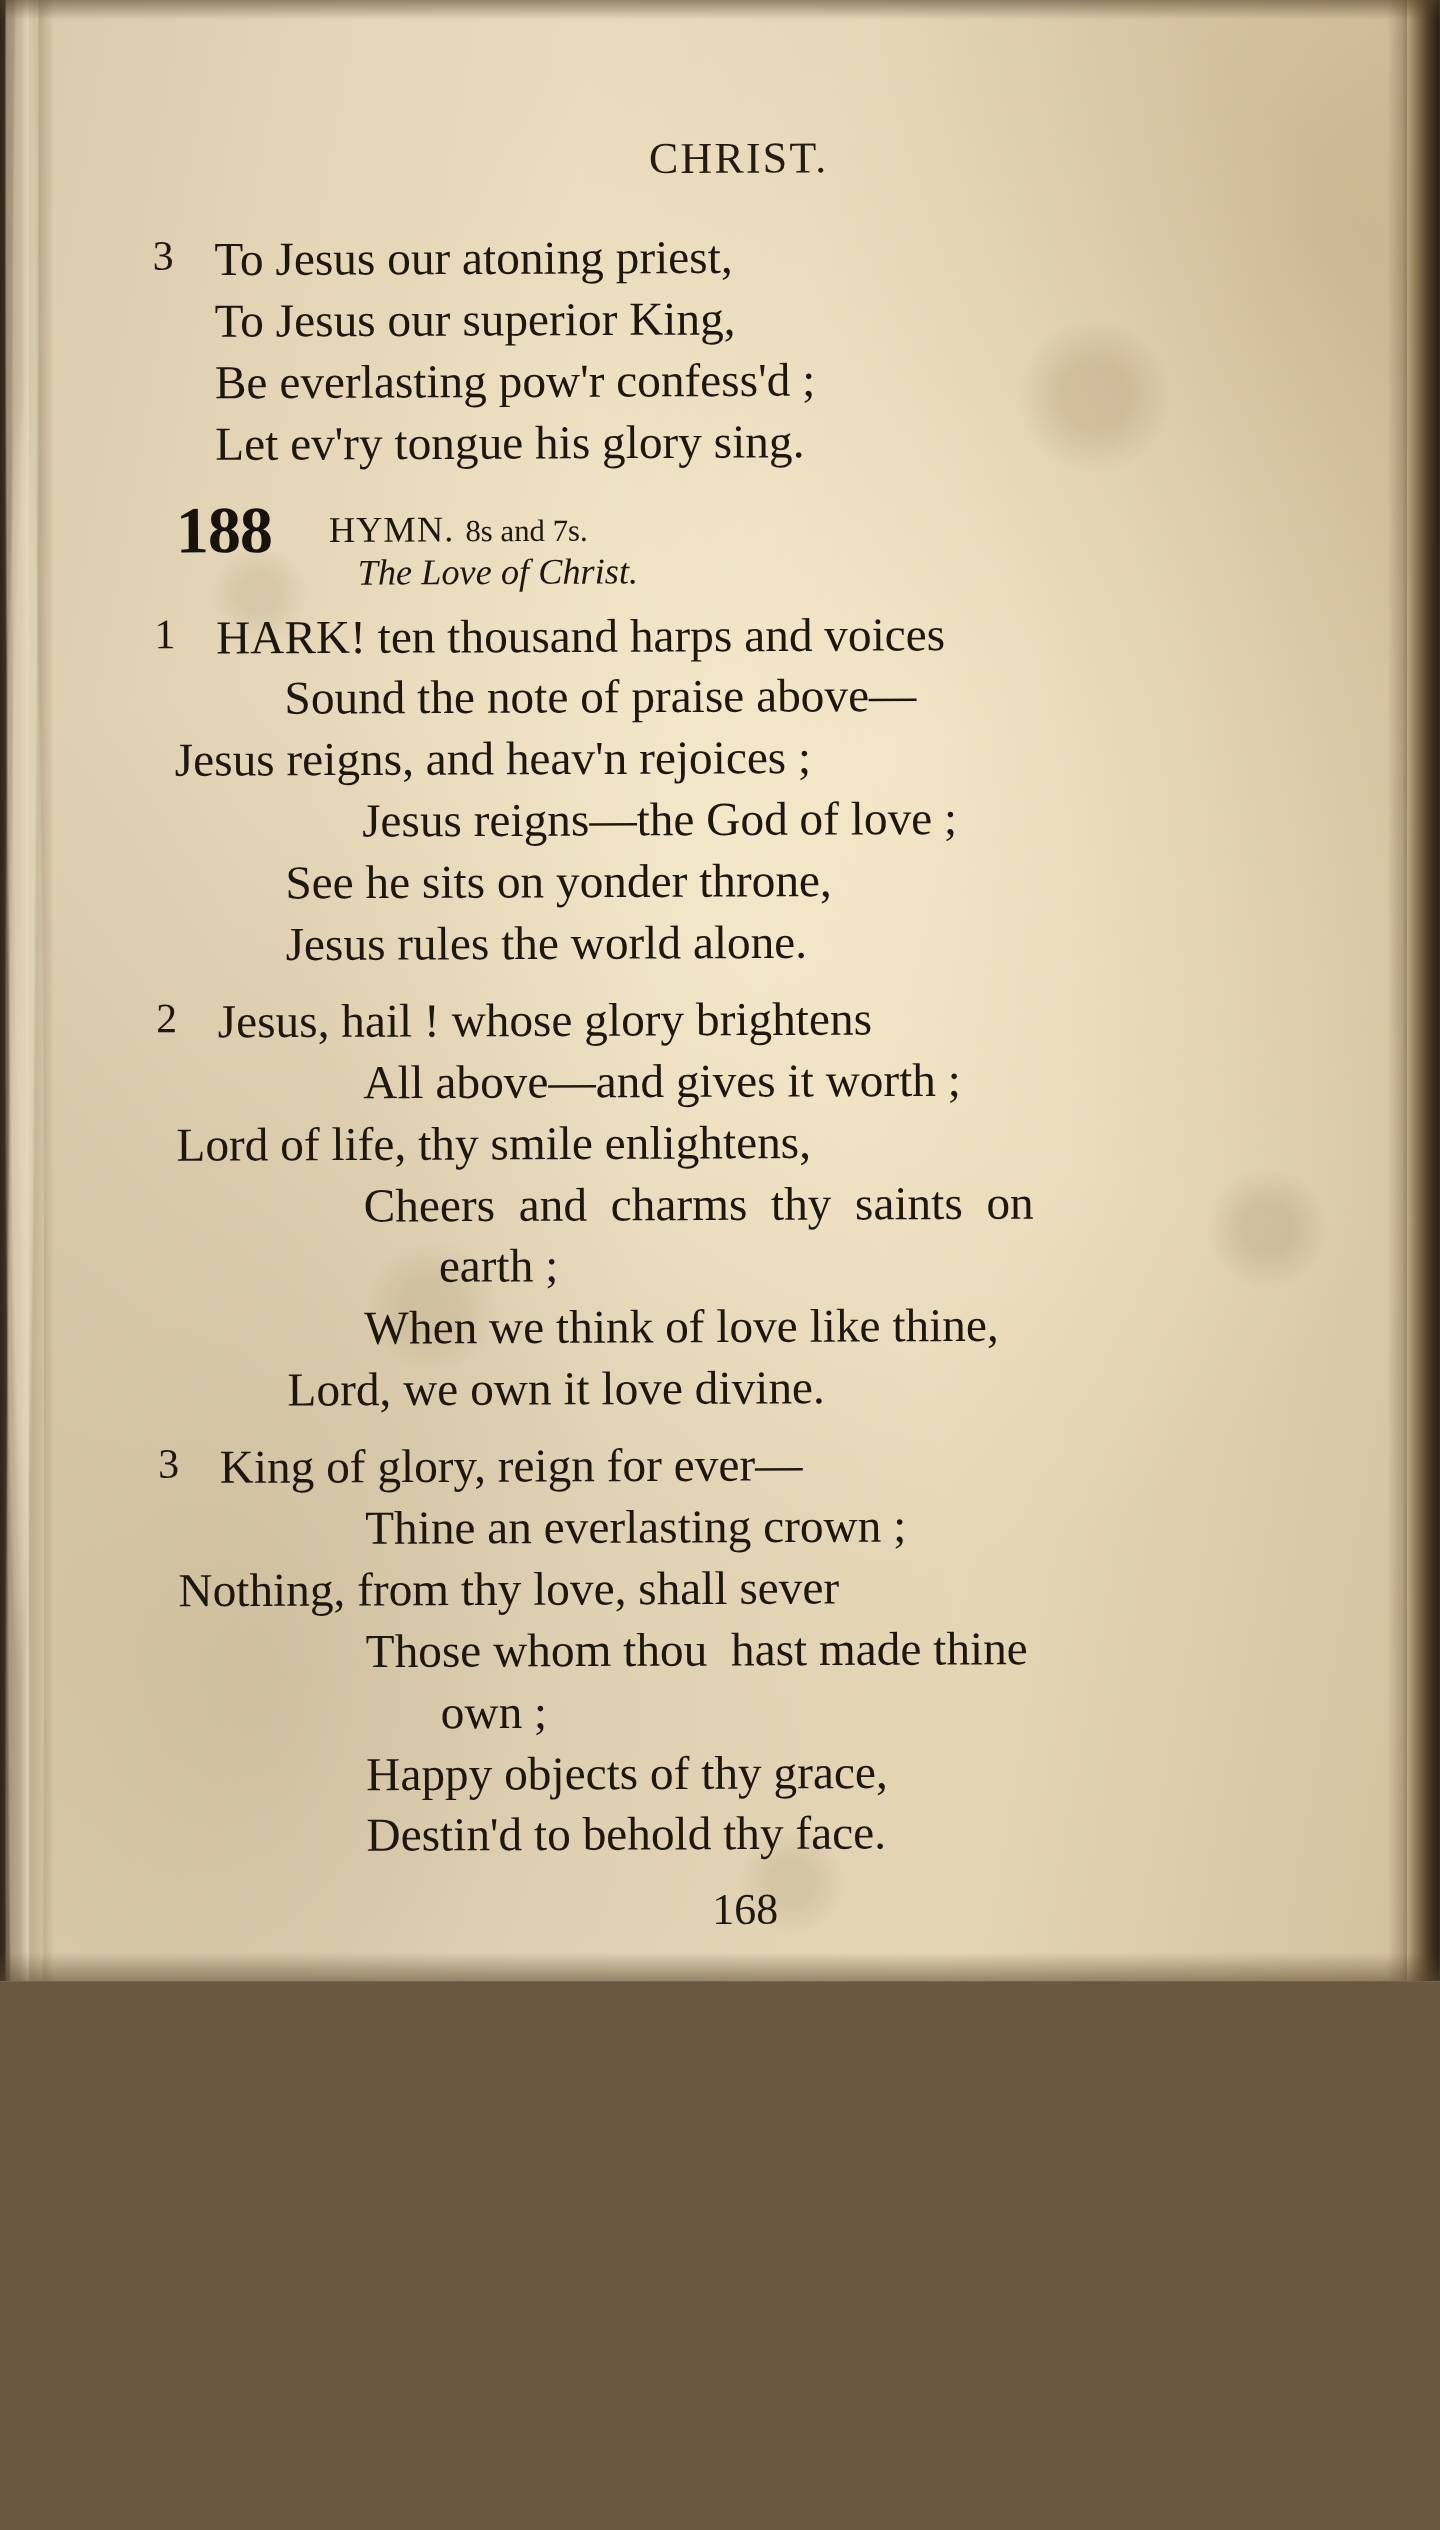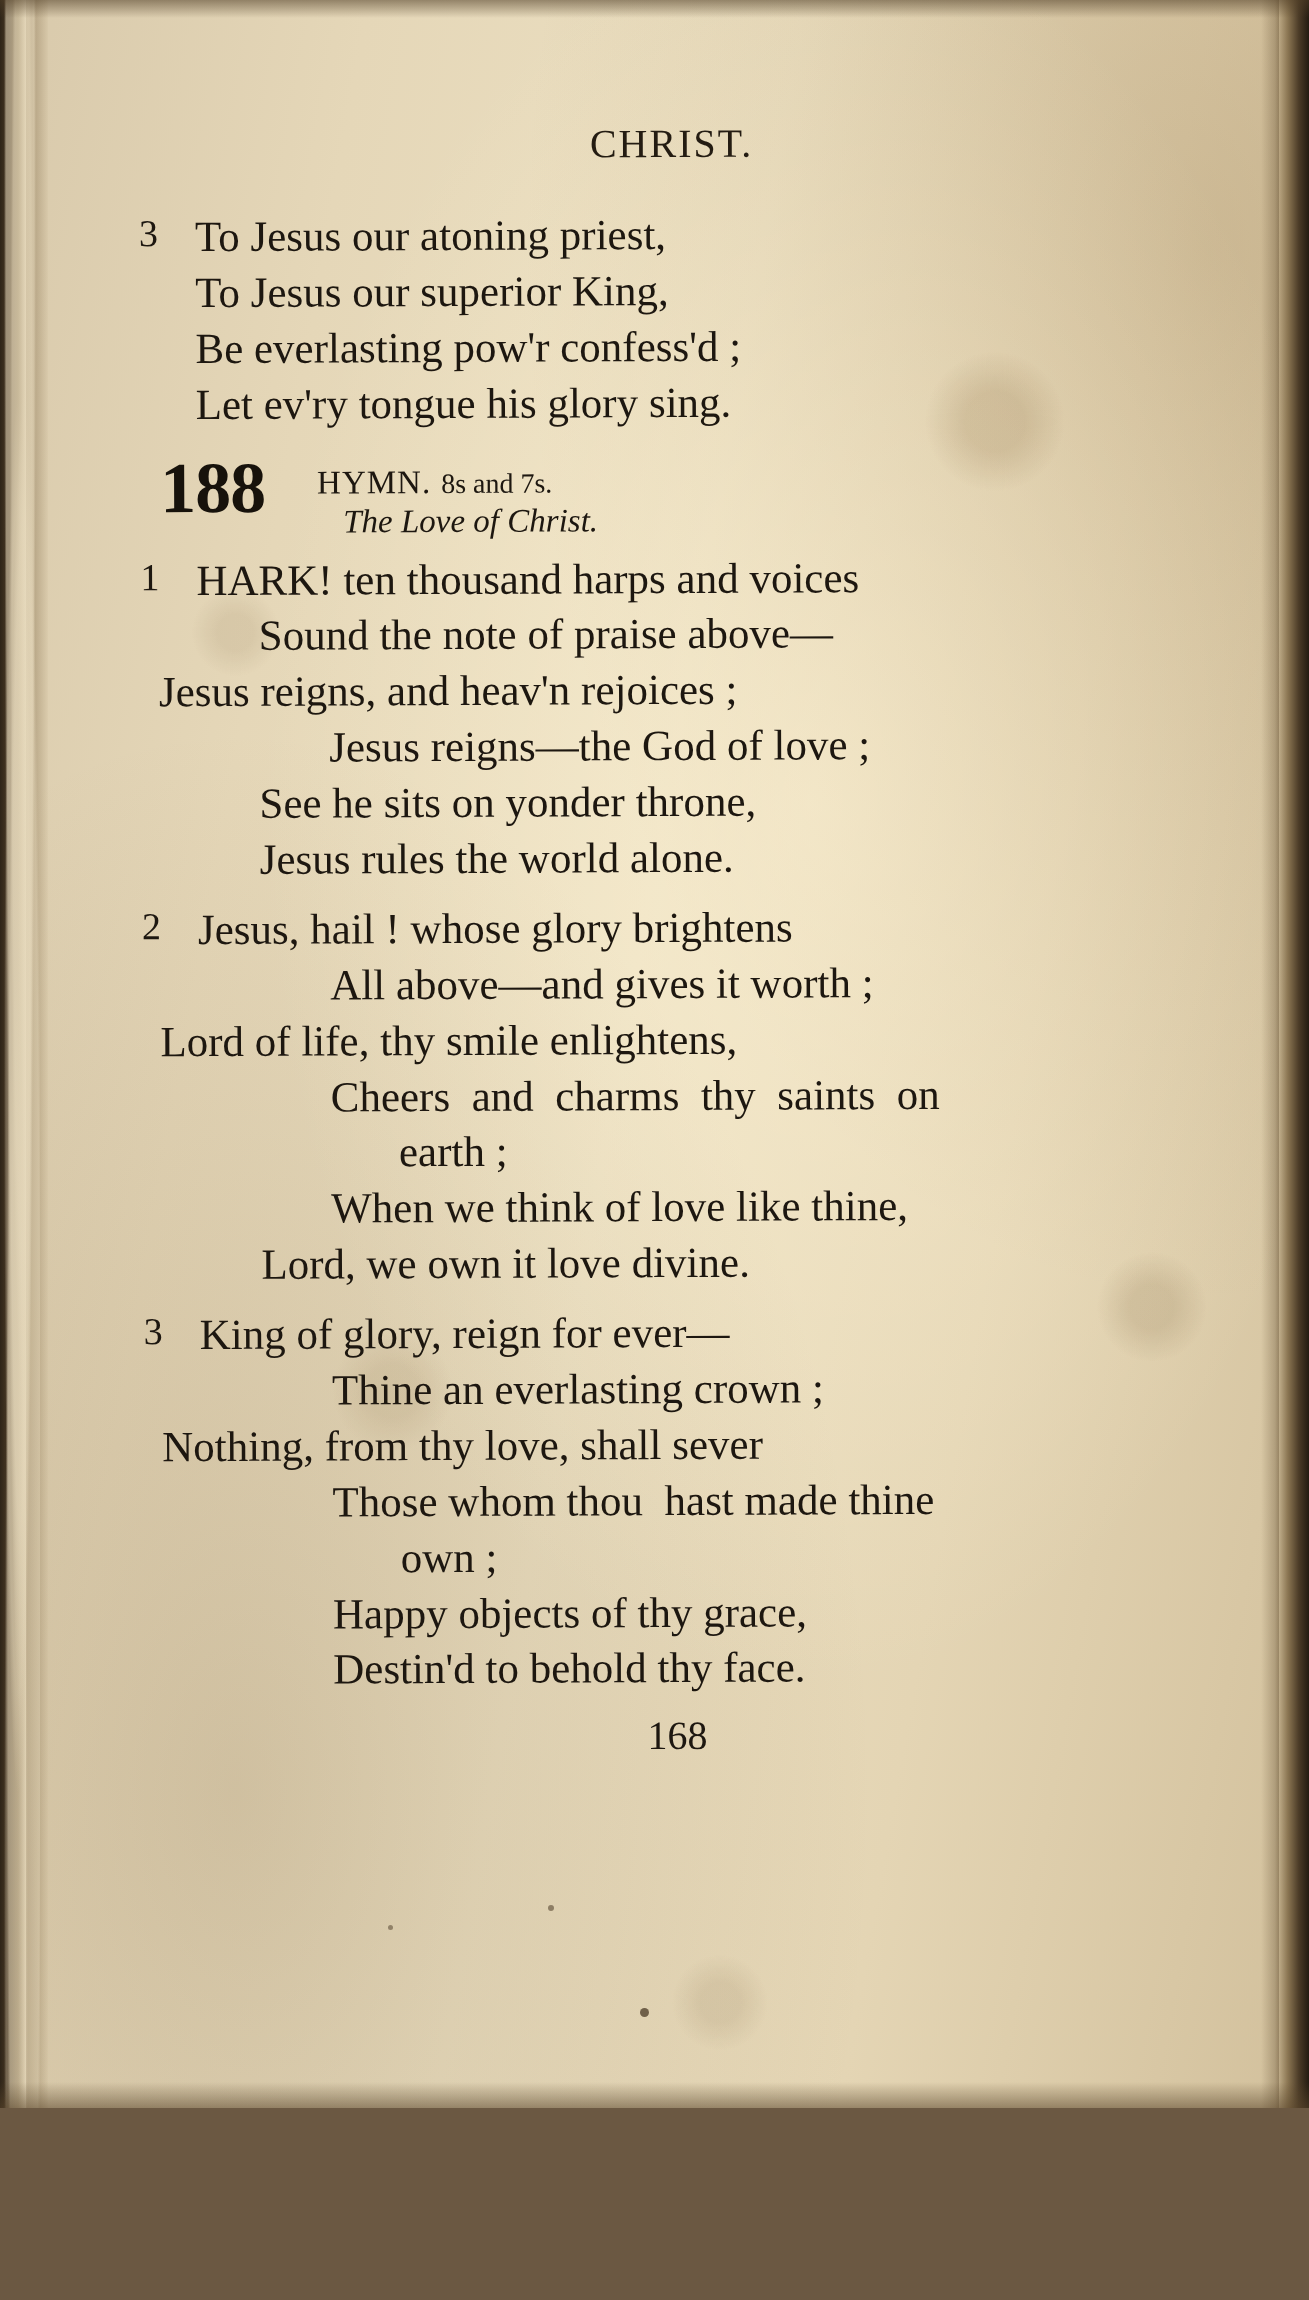--- a/index.html
+++ b/index.html
@@ -11,21 +11,21 @@
     width: 1309px;
     height: 2300px;
     overflow: hidden;
     font-family: "Liberation Serif", serif;
   }
 
   
   #page-scan {
     position: relative;
     width: 1309px;
-    height: 2108px;
+    height: 1801px;
     background:
       radial-gradient(ellipse at 62% 38%, rgba(255,244,214,0.55) 0%, rgba(255,244,214,0.0) 48%),
       radial-gradient(ellipse at 18% 85%, rgba(120,95,60,0.22) 0%, rgba(120,95,60,0.0) 42%),
       radial-gradient(ellipse at 92% 12%, rgba(150,120,75,0.30) 0%, rgba(150,120,75,0.0) 40%),
       linear-gradient(100deg, #d8c9ab 0%, #e5d7b8 22%, #ece0c2 48%, #e4d5b4 72%, #d2c09c 100%);
     overflow: hidden;
   }
 
   
   .gutter-dark {
@@ -133,21 +133,21 @@
   .i3 { margin-left: 180px; }
   .i-hang { margin-left: 10px; }
 
   
   .hymn-head {
     display: flex;
     align-items: flex-start;
     margin: 22px 0 12px 0;
   }
   .hymn-number {
-    font-size: 72px;
+    font-size: 60px;
     font-weight: bold;
     letter-spacing: -1px;
     line-height: 0.92;
     margin-left: 12px;
     color: #17120b;
     font-family: "Liberation Serif", serif;
   }
   .hymn-meta {
     margin-left: 52px;
     margin-top: 10px;

